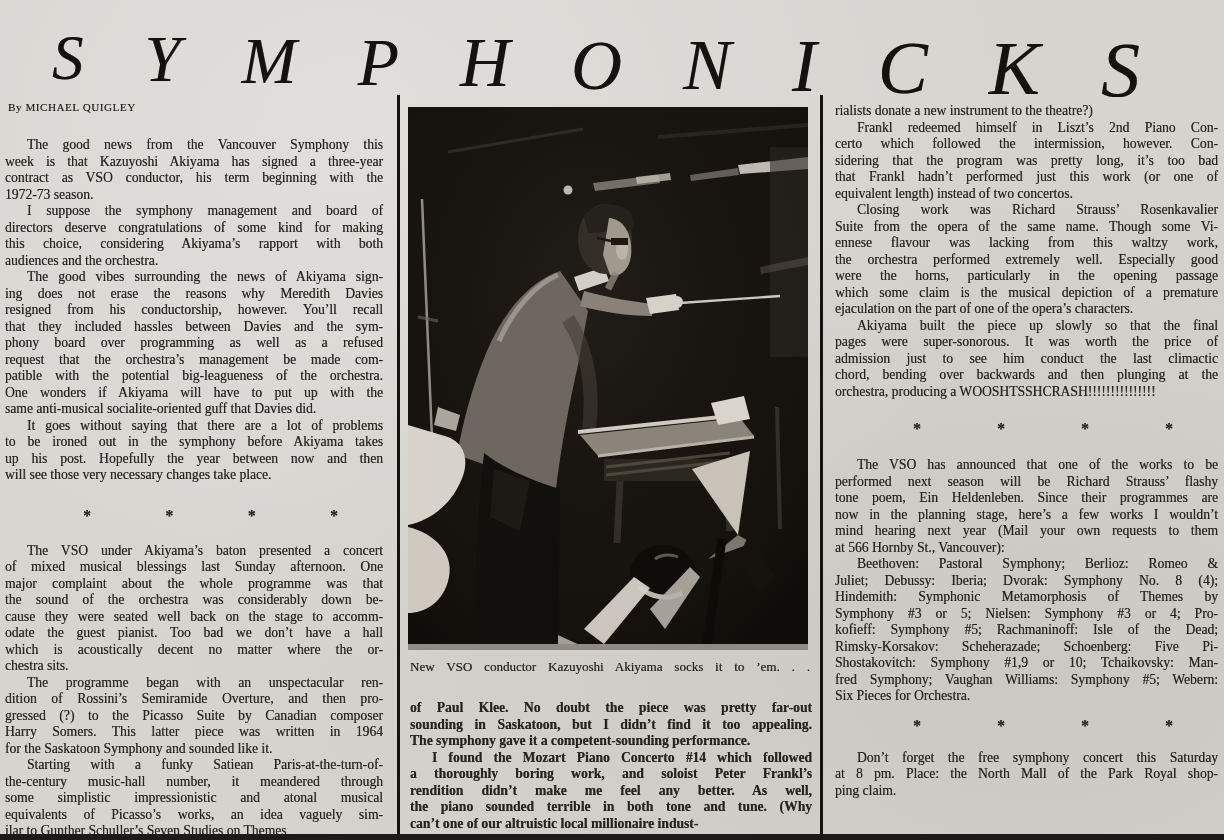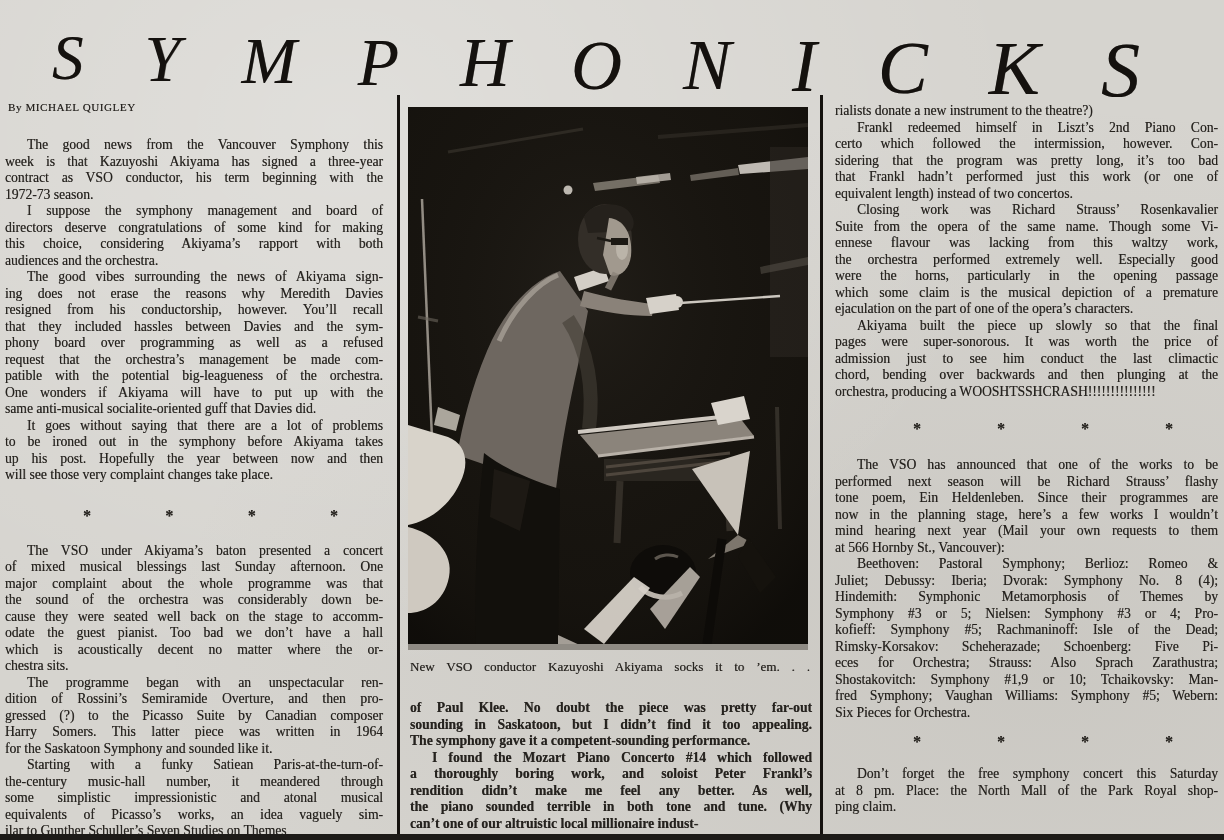--- a/index.html
+++ b/index.html
@@ -91,21 +91,21 @@
         <div class="line">phony board over programming as well as a refused</div>
         <div class="line">request that the orchestra’s management be made com-</div>
         <div class="line">patible with the potential big-leagueness of the orchestra.</div>
         <div class="line">One wonders if Akiyama will have to put up with the</div>
         <div class="line last">same anti-musical socialite-oriented guff that Davies did.</div>
       </div>
     <div>
         <div class="line ind">It goes without saying that there are a lot of problems</div>
         <div class="line">to be ironed out in the symphony before Akiyama takes</div>
         <div class="line">up his post. Hopefully the year between now and then</div>
-        <div class="line last">will see those very complaint changes take place.</div>
+        <div class="line last">will see those very necessary changes take place.</div>
       </div>
     <div class="stars gap1">
       <span class="star">*</span>
       <span class="star">*</span>
       <span class="star">*</span>
       <span class="star">*</span>
     </div>
     <div>
         <div class="line ind">The VSO under Akiyama’s baton presented a concert</div>
         <div class="line">of mixed musical blessings last Sunday afternoon. One</div>
@@ -271,21 +271,20 @@
         <div class="line">mind hearing next year (Mail your own requests to them</div>
         <div class="line last">at 566 Hornby St., Vancouver):</div>
       </div>
     <div>
         <div class="line ind">Beethoven: Pastoral Symphony; Berlioz: Romeo &amp;</div>
         <div class="line">Juliet; Debussy: Iberia; Dvorak: Symphony No. 8 (4);</div>
         <div class="line">Hindemith: Symphonic Metamorphosis of Themes by</div>
         <div class="line">Symphony #3 or 5; Nielsen: Symphony #3 or 4; Pro-</div>
         <div class="line">kofieff: Symphony #5; Rachmaninoff: Isle of the Dead;</div>
         <div class="line">Rimsky-Korsakov: Scheherazade; Schoenberg: Five Pi-</div>
-        <div class="line">eces for Orchestra; Strauss: Also Sprach Zarathustra;</div>
         <div class="line">Shostakovitch: Symphony #1,9 or 10; Tchaikovsky: Man-</div>
         <div class="line">fred Symphony; Vaughan Williams: Symphony #5; Webern:</div>
         <div class="line last">Six Pieces for Orchestra.</div>
       </div>
     <div class="stars gap3">
       <span class="star">*</span>
       <span class="star">*</span>
       <span class="star">*</span>
       <span class="star">*</span>
     </div>

